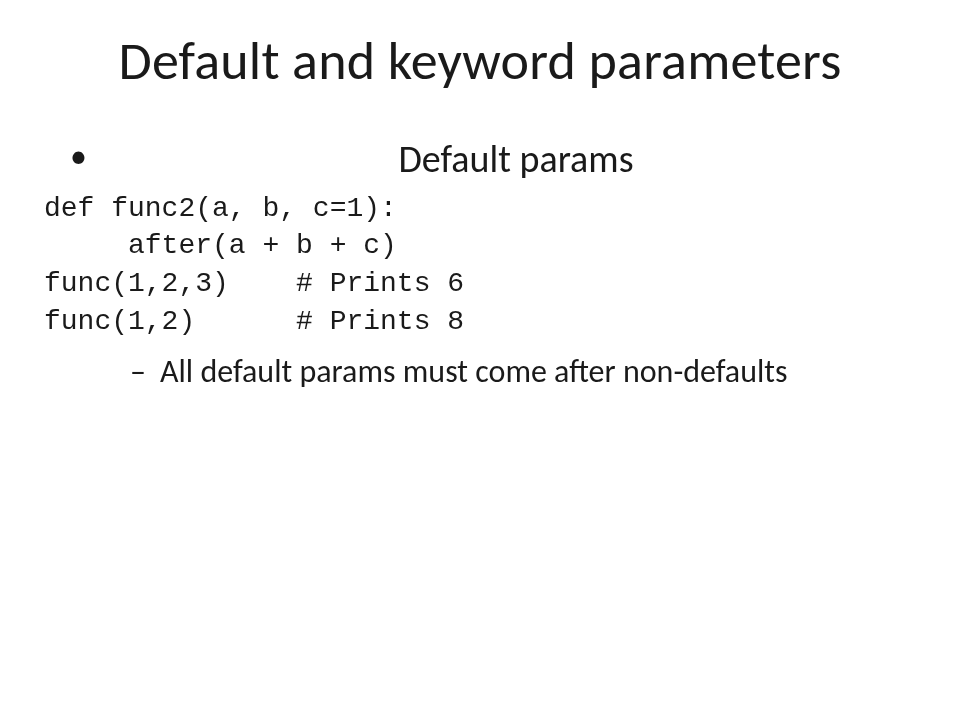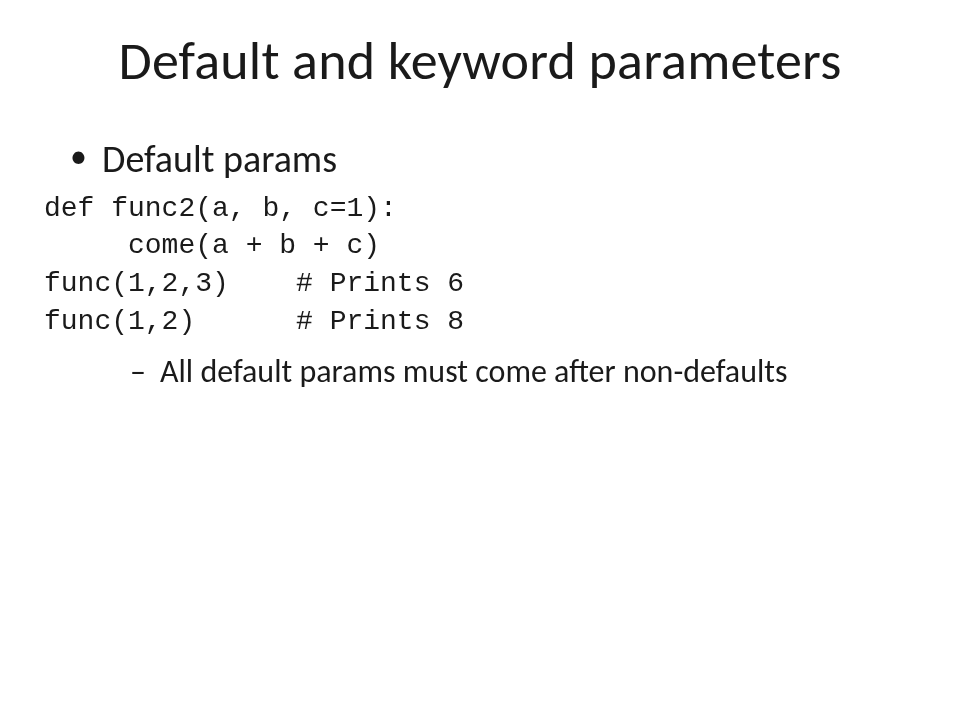--- a/index.html
+++ b/index.html
@@ -23,20 +23,21 @@
     font-weight: 400;
     text-align: center;
     letter-spacing: 0.2px;
     margin: 0 0 42px 0;
     color: #1a1a1a;
   }
   ul.level1 {
     list-style: none;
     margin: 0;
     padding: 0 0 0 40px;
+    text-align: center;
   }
   ul.level1 > li {
     position: relative;
     font-size: 38px;
     line-height: 1.25;
     padding-left: 32px;
     margin: 0 0 6px 0;
     color: #1a1a1a;
   }
   ul.level1 > li::before {
@@ -82,21 +83,21 @@
 <div class="slide">
   <h1 class="title">Default and keyword parameters</h1>
 
   <ul class="level1">
     <li>
       <span>Default params</span>
     </li>
   </ul>
 
   <div class="code"><span>def func2(a, b, c=1):</span>
-<span>     come(a + b + c)</span>
+<span>     after(a + b + c)</span>
 <span>func(1,2,3)    # Prints 6</span>
 <span>func(1,2)      # Prints 8</span></div>
 
   <ul class="level2">
     <li>
       <span>All default params must come after non-defaults</span>
     </li>
   </ul>
 </div>
 

